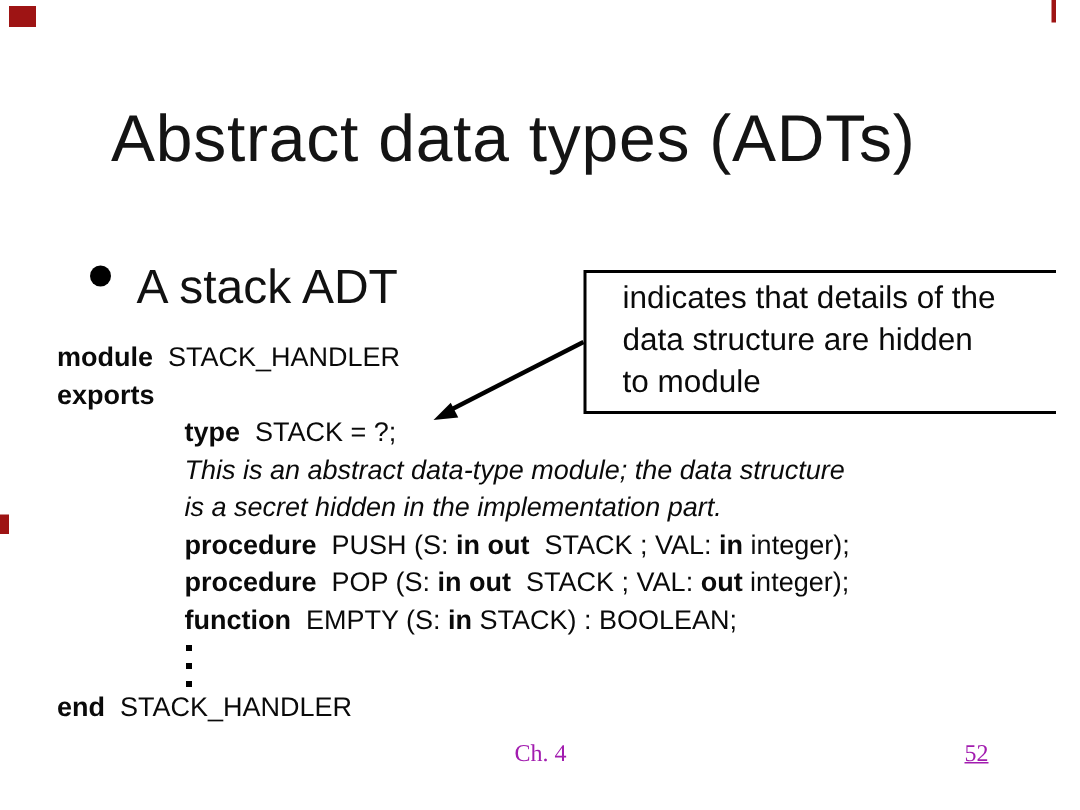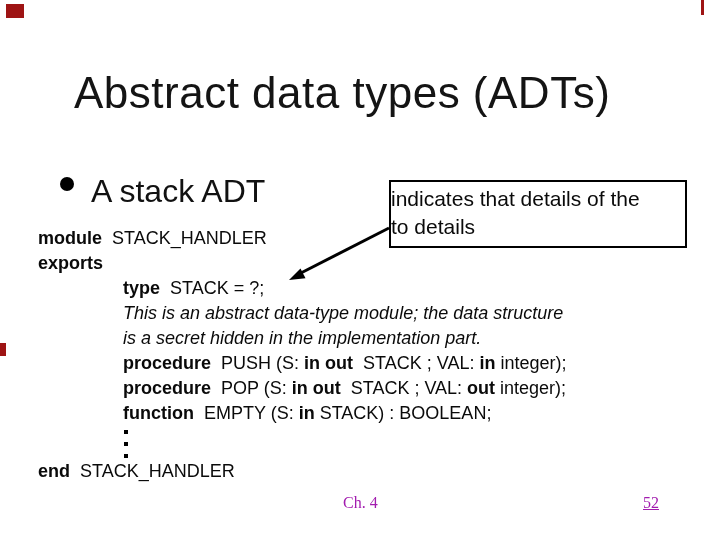--- a/index.html
+++ b/index.html
@@ -42,21 +42,21 @@
     line-height: 36px;
     color: #111;
     white-space: nowrap;
     margin-top: 15px;
   }
   .callout {
     position: absolute;
     left: 389px; top: 180px;
     width: 286px;
     border: 2px solid #000;
-    padding: 3px 8px 5px 0;
+    padding: 3px 8px 5px 24px;
     background: #fff;
   }
   .callout-line {
     font-size: 21px;
     line-height: 28px;
     white-space: nowrap;
     color: #0a0a0a;
   }
   .arrow-svg {
     position: absolute;
@@ -118,21 +118,22 @@
 
   <div class="title">Abstract data types (ADTs)</div>
 
   <div class="bullet-row">
     <div class="bullet-dot"></div>
     <div class="bullet-text">A stack ADT</div>
   </div>
 
   <div class="callout">
     <div class="callout-line">indicates that details of the</div>
-    <div class="callout-line">to details</div>
+    <div class="callout-line">data structure are hidden</div>
+    <div class="callout-line">to module</div>
   </div>
 
   <svg class="arrow-svg" viewBox="0 0 720 540" xmlns="http://www.w3.org/2000/svg">
     <line x1="389" y1="228" x2="297" y2="275" stroke="#000" stroke-width="3"></line>
     <polygon points="289,280 300.5,268.5 305.5,278.3" fill="#000"></polygon>
   </svg>
 
   <div class="code" id="code-block"><div class="code-line"><span class="b">module</span><span>  STACK_HANDLER</span></div><div class="code-line"><span class="b">exports</span></div><div class="code-line indent"><span class="b">type</span><span>  STACK = ?;</span></div><div class="code-line indent italic"><span>This is an abstract data-type module; the data structure</span></div><div class="code-line indent italic"><span>is a secret hidden in the implementation part.</span></div><div class="code-line indent"><span class="b">procedure</span><span>  PUSH (S: </span><span class="b">in out</span><span>  STACK ; VAL: </span><span class="b">in</span><span> integer);</span></div><div class="code-line indent"><span class="b">procedure</span><span>  POP (S: </span><span class="b">in out</span><span>  STACK ; VAL: </span><span class="b">out</span><span> integer);</span></div><div class="code-line indent"><span class="b">function</span><span>  EMPTY (S: </span><span class="b">in</span><span> STACK) : BOOLEAN;</span></div><div class="ellipsis-block"><span class="dot d0"></span><span class="dot d1"></span><span class="dot d2"></span></div><div class="code-line"><span class="b">end</span><span>  STACK_HANDLER</span></div></div>
 
   <div class="footer-ch">Ch. 4</div>

